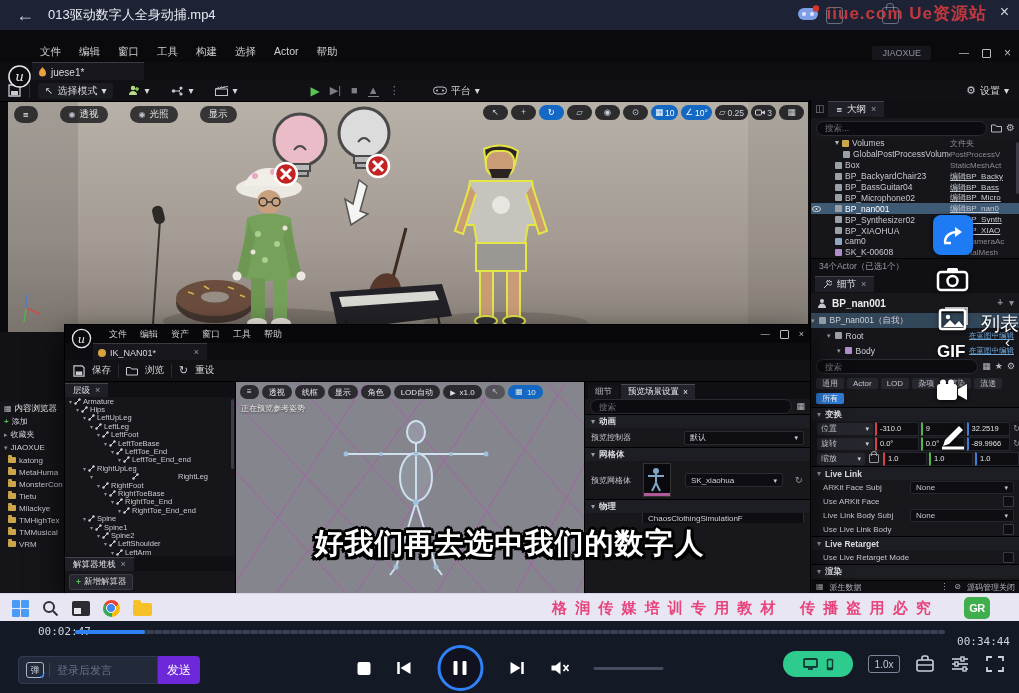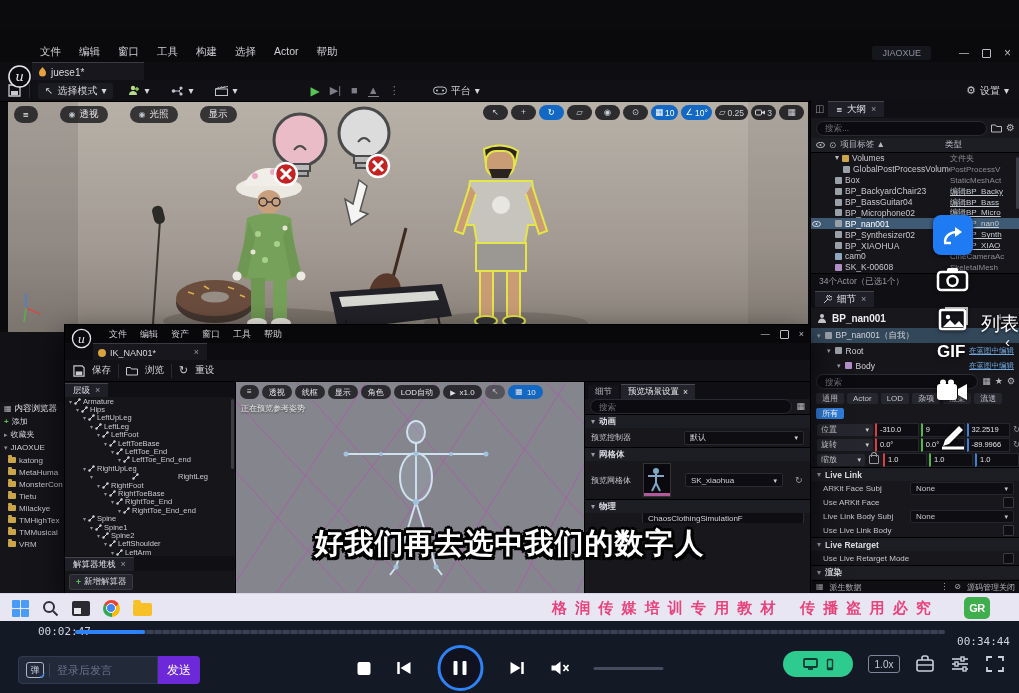--- a/index.html
+++ b/index.html
@@ -81,21 +81,21 @@
   .okind.folder{background:#caa54a;} .okind.cam{background:#8fa7c0;} .okind.sk{background:#b08fc9;}
   .otype{width:70px;color:#8b8b93;overflow:hidden;white-space:nowrap;font-size:8px;}
   .otype.link{color:#c7ccd4;text-decoration:underline;}
   .oeye{position:absolute;left:1px;}
   .ocaret{color:#b9b9c0;font-size:8px;}
   .oscroll{position:absolute;right:1px;top:4px;width:3px;height:52px;background:#3c3c46;border-radius:2px;}
   .ofoot{height:16px;background:#101014;display:flex;align-items:center;padding-left:8px;font-size:8.5px;color:#9a9aa2;border-top:1px solid #000;}
 
   .dethdr{height:20px;display:flex;align-items:center;gap:5px;padding-left:6px;background:#17171c;font-size:10px;color:#ececf0;font-weight:bold;}
   .comp{background:#15151a;}
-  .crow{height:15px;display:flex;align-items:center;gap:4px;font-size:8.5px;color:#d2d2d8;padding-left:6px;}
+  .crow{height:15px;display:flex;align-items:center;gap:4px;font-size:8.5px;color:#d2d2d8;padding-left:0;}
   .crow.hl{background:#33475a;}
   .editlink{margin-left:auto;margin-right:6px;color:#6fa8dc;text-decoration:underline;font-size:7.5px;}
   .chips{display:flex;flex-wrap:wrap;gap:3px;padding:3px 5px;background:#17171c;height:26px;}
   .chip{background:#26262e;border-radius:2px;height:11px;padding:0 6px;font-size:8px;color:#c5c5cb;display:flex;align-items:center;}
   .chip.active{background:#2f7bd6;color:#fff;}
   .dsec{height:13px;background:#1d1d24;display:flex;align-items:center;gap:4px;padding-left:6px;font-weight:bold;
         font-size:8.5px;color:#dcdce2;border-top:1px solid #000;}
   .dsec .i-caret{font-size:8px;color:#9a9aa2;}
   .trow{height:15px;display:flex;align-items:center;gap:2px;padding-left:6px;background:#17171c;}
   .tsel{width:52px;background:#26262e;border-radius:2px;height:12px;display:flex;align-items:center;justify-content:space-between;
@@ -230,20 +230,36 @@
   .gpill .i-swap{font-size:11px;font-weight:bold;}
   .speed{min-width:26px;height:16px;border:1px solid #7e8799;border-radius:3px;color:#c3cad9;font-size:10px;
          display:flex;align-items:center;justify-content:center;padding:0 2px;}
   .ctlico{color:#c9d0de;display:flex;}
 </style>
 </head>
 <body>
 
 <div class="stage">
 
+  <header class="topbar">
+    <span class="ic i-back"></span>
+    <span class="vtitle">013驱动数字人全身动捕.mp4</span>
+    <span class="ghost g1"></span>
+    <span class="ghost g2"></span>
+    <div class="wm">
+      <svg width="24" height="17" viewBox="0 0 24 17">
+        <rect x="1" y="3" width="20" height="12" rx="6" fill="#7f9ee8"></rect>
+        <circle cx="7" cy="9" r="2" fill="#dfe6ff"></circle>
+          <circle cx="15" cy="9" r="2" fill="#dfe6ff"></circle>
+        <circle cx="19" cy="3.5" r="3.2" fill="#d9342b"></circle>
+      </svg>
+      <span class="wm-text">iiue.com Ue资源站</span>
+    </div>
+    <span class="tclose ic i-close"></span>
+  </header>
 
   <div class="video">
 
     <div class="ue-titlebar">
       <div class="menu">
 
       <span>文件</span>
           <span>编辑</span>
           <span>窗口</span>
           <span>工具</span>
@@ -497,29 +513,20 @@
           <span class="ic i-close"></span>
         </div>
       </div>
       <div class="srow">
         <input class="sinput" placeholder="搜索..." style="">
         <svg width="11" height="10" viewBox="0 0 11 10">
             <path d="M0.5 2h4l1 1.5h5V9h-10z" fill="none" stroke="#b9b9c0"></path>
           </svg>
         <span class="ic i-gear" style="color:#b9b9c0;font-size:10px;"></span>
       </div>
-      <div class="ohdr">
-        <svg width="9" height="6" viewBox="0 0 9 6">
-            <ellipse cx="4.5" cy="3" rx="4" ry="2.6" fill="none" stroke="#b9b9c0"></ellipse>
-            <circle cx="4.5" cy="3" r="1" fill="#b9b9c0"></circle>
-          </svg>
-        <span class="ic i-pin"></span>
-        <span class="cl"><span>项目标签</span> ▲</span>
-        <span class="ct">类型</span>
-      </div>
       <div class="orows">
 
         <div class="oscroll"></div>
 
           <div class="orow" style="position:relative;">
 
             <span class="oname" style="padding-left: 12px;">
               <span class="ocaret ic i-caret"></span>
               <span class="okind folder"></span>
               <span>Volumes</span>
@@ -679,20 +686,24 @@
       </div>
       <div class="chips">
 
       <span class="chip">通用</span>
           <span class="chip">Actor</span>
           <span class="chip">LOD</span>
           <span class="chip">杂项</span>
           <span class="chip">渲染</span>
           <span class="chip">流送</span>
           <span class="chip active">所有</span>
+        </div>
+      <div class="dsec">
+          <span class="ic i-caret"></span>
+          <span>变换</span>
         </div>
       <div class="trow">
         <span class="tsel">
             <span>位置</span>
             <span class="ic i-caret" style="font-size:7px"></span>
           </span>
         <span class="vbox bx">-310.0</span>
         <span class="vbox by">9</span>
         <span class="vbox bz">32.2519</span>
         <span class="ic i-undo"></span>

